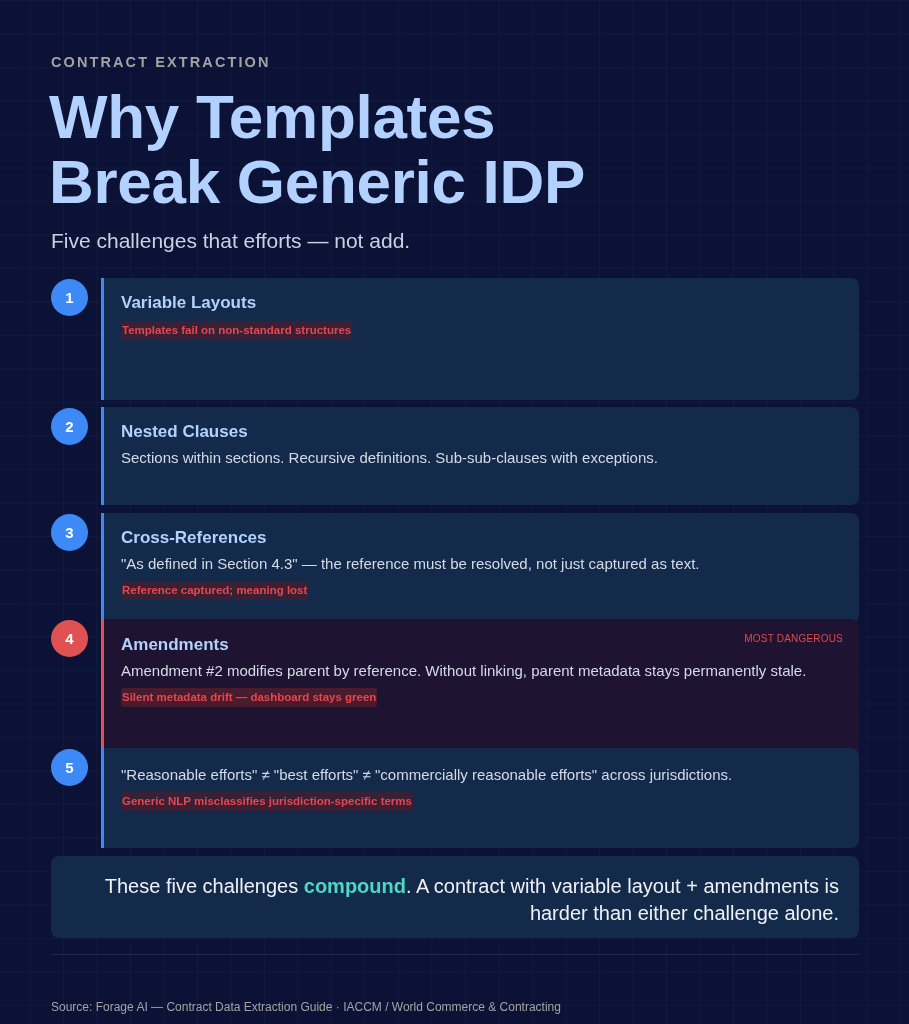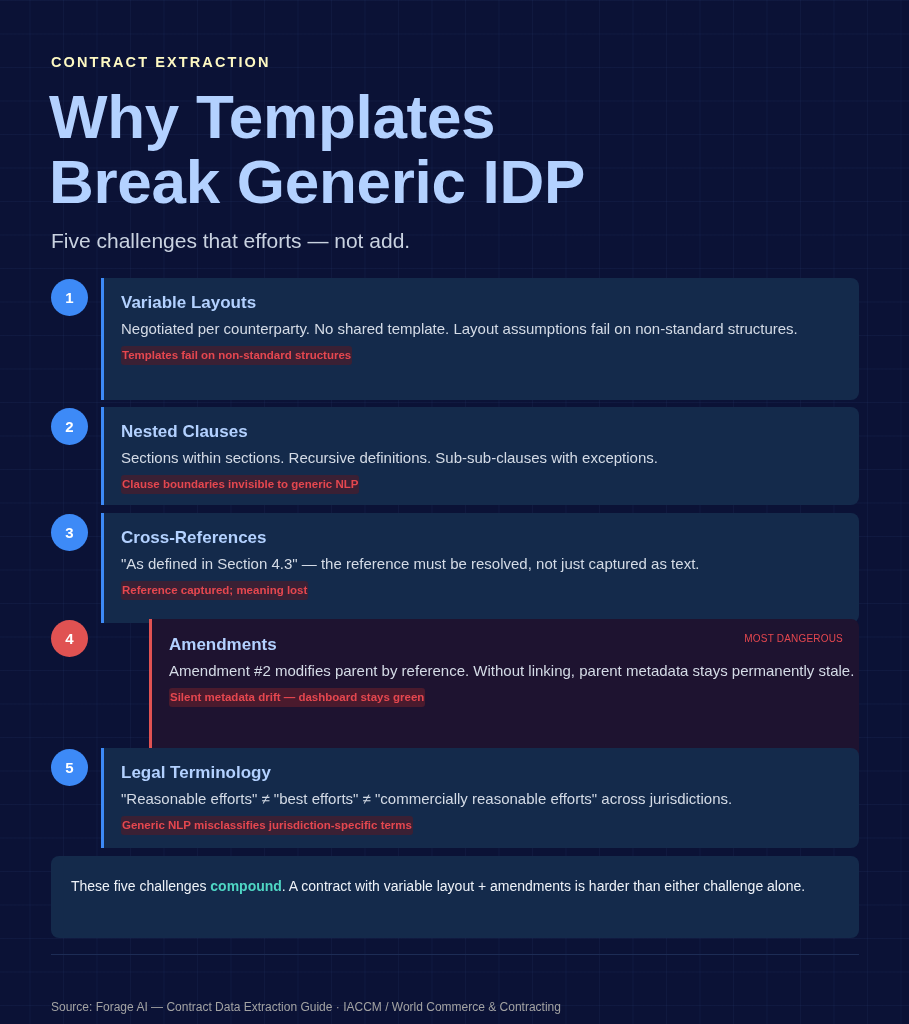--- a/index.html
+++ b/index.html
@@ -13,21 +13,21 @@
     background-position: -4px 0px;
     font-family: "Liberation Sans", sans-serif;
     color: #dbe3f0;
     position: relative;
     overflow: hidden;
   }
   .page { position: absolute; left: 51px; top: 0; width: 808px; }
   .kicker {
     position: absolute; top: 54px; left: 0;
     font-size: 14.5px; font-weight: 700; letter-spacing: 2.1px;
-    color: #fef9c3; text-transform: uppercase;
+    color: #a3a3a3; text-transform: uppercase;
   }
   .title {
     position: absolute; top: 84px; left: -2px;
     font-size: 62px; font-weight: 700; line-height: 65px;
     color: #b3d1ff; letter-spacing: -0.3px;
   }
   .subtitle {
     position: absolute; top: 229px; left: 0;
     font-size: 21px; color: #c9d2e0;
   }
@@ -58,21 +58,21 @@
   }
   .card.danger .card-tag { background: #4a1a2d; text-align: right; }
   .card-badge {
     position: absolute; right: 16px; top: 14px;
     font-size: 10px; font-weight: 400; color: #e5474f; letter-spacing: 0.2px;
   }
   .summary {
     position: absolute; left: 0; top: 856px; width: 808px; height: 82px;
     background: #142a4b; border-radius: 8px;
     padding: 17px 20px 0 20px;
-    font-size: 14px; line-height: 27px; color: #eef2f8;
+    font-size: 20px; line-height: 27px; color: #eef2f8; text-align: right;
   }
   .summary .hl { color: #4fd6c4; font-weight: 700; }
   .divider {
     position: absolute; left: 0; top: 954px; width: 808px; height: 1px;
     background: #1d2c55;
   }
   .source {
     position: absolute; left: 0; top: 1000px;
     font-size: 12px; color: #a3a3a3;
   }
@@ -85,57 +85,54 @@
   <h1 class="title">
     <span>Why Templates</span><br>
     <span>Break Generic IDP</span>
   </h1>
   <div class="subtitle">Five challenges that efforts — not add.</div>
 
   <div class="challenge" style="top:278px; height:122px;">
     <div class="num">1</div>
     <div class="card" style="height:122px;">
       <div class="card-title">Variable Layouts</div>
-      <div class="card-desc">Negotiated per counterparty. No shared template. Layout assumptions fail on non-standard structures.</div>
       <span class="card-tag">Templates fail on non-standard structures</span>
     </div>
   </div>
 
   <div class="challenge" style="top:407px; height:98px;">
     <div class="num">2</div>
     <div class="card" style="height:98px;">
       <div class="card-title">Nested Clauses</div>
       <div class="card-desc">Sections within sections. Recursive definitions. Sub-sub-clauses with exceptions.</div>
-      <span class="card-tag">Clause boundaries invisible to generic NLP</span>
     </div>
   </div>
 
   <div class="challenge" style="top:513px; height:99px;">
     <div class="num">3</div>
     <div class="card" style="height:110px;">
       <div class="card-title">Cross-References</div>
       <div class="card-desc" style="width:720px;">"As defined in Section 4.3" — the reference must be resolved, not just captured as text.</div>
       <span class="card-tag">Reference captured; meaning lost</span>
     </div>
   </div>
 
   <div class="challenge" style="top:619px; height:122px;">
     <div class="num danger">4</div>
-    <div class="card danger" style="height:150px;margin-left:48px;">
+    <div class="card danger" style="height:150px;">
       <div class="card-title" style="margin-top:1px;">Amendments</div>
       <span class="card-badge">MOST DANGEROUS</span>
       <div class="card-desc" style="width:700px;">Amendment #2 modifies parent by reference. Without linking, parent metadata stays permanently stale.</div>
       <span class="card-tag">Silent metadata drift — dashboard stays green</span>
     </div>
   </div>
 
   <div class="challenge" style="top:748px; height:100px;">
     <div class="num">5</div>
     <div class="card" style="height:100px;">
-      <div class="card-title">Legal Terminology</div>
       <div class="card-desc" style="width:740px;">"Reasonable efforts" ≠ "best efforts" ≠ "commercially reasonable efforts" across jurisdictions.</div>
       <span class="card-tag">Generic NLP misclassifies jurisdiction-specific terms</span>
     </div>
   </div>
 
   <div class="summary">
     <span>These five challenges </span><span class="hl">compound</span><span>. A contract with variable layout + amendments is harder than either challenge alone.</span>
   </div>
 
   <div class="divider"></div>

